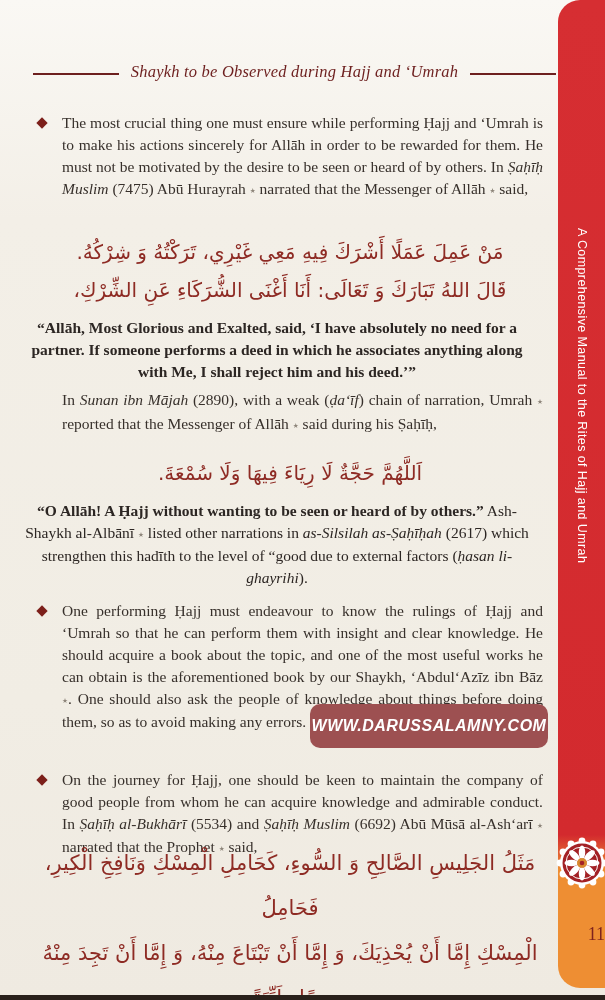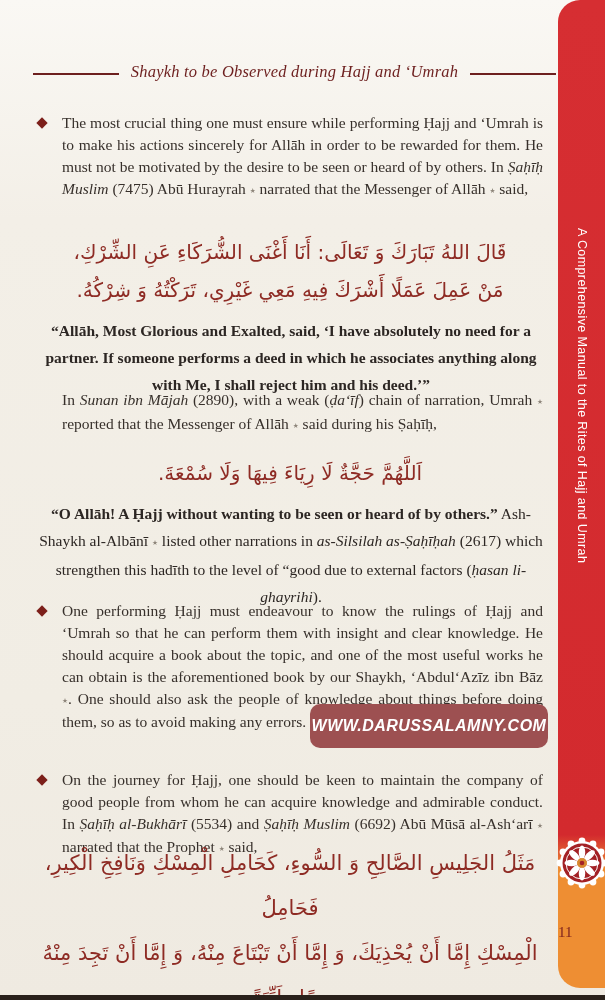--- a/index.html
+++ b/index.html
@@ -37,22 +37,22 @@
     position:absolute; left:62px; width:481px;
     font-size:15.5px; line-height:22.5px; text-align:justify;
   }
   .arabic {
     position:absolute; left:33px; width:514px;
     direction:rtl; text-align:center;
     font-family:"DejaVu Sans",sans-serif;
     color:#8e2b24; font-size:20px;
   }
   .quote {
-    position:absolute; left:32px; width:518px;
-    text-align:center; font-size:15.5px; line-height:27px; color:#2c2623;
+    position:absolute; left:18px; width:518px;
+    text-align:center; font-size:15.5px; line-height:22px; color:#2c2623;
   }
   .seg-b { font-weight:bold; }
   .seg-i { font-style:italic; }
   .seg-h { color:#8d857a; font-size:11px; }
   
   .watermark {
     position:absolute; left:310px; top:704px; width:238px; height:44px;
     background:#9d5051; border-radius:10px;
     display:flex; align-items:center; justify-content:center;
     color:#ffffff; font-family:"Liberation Sans",sans-serif;
@@ -71,21 +71,21 @@
     display:flex; justify-content:center;
   }
   .sidebar-title {
     writing-mode:vertical-rl;
     color:#ffffff; font-family:"Liberation Sans",sans-serif;
     font-size:12.5px; letter-spacing:0.4px; white-space:nowrap;
   }
   .ornament { position:absolute; left:-3px; top:836px; }
   .page-number {
     position:absolute; left:0; top:924px; width:47px;
-    text-align:left; color:#7e231e; font-size:15px;
+    text-align:right; color:#7e231e; font-size:18px;
     font-family:"Liberation Serif","DejaVu Serif",serif;
   }
   .bottom-edge {
     position:absolute; left:0; bottom:0; width:605px; height:5px;
     background:#2a211b; z-index:6;
   }
 </style>
 </head>
 <body>
 
@@ -96,22 +96,22 @@
     <div class="page-title">Shaykh to be Observed during Hajj and ‘Umrah</div>
     <div class="rule"></div>
   </div>
 
   <div class="bullet-para" style="top:112px;">
     <span class="diamond"></span>
     <span><span>The most crucial thing one must ensure while performing Ḥajj and ‘Umrah is to make his actions sincerely for Allāh in order to be rewarded for them. He must not be motivated by the desire to be seen or heard of by others. In </span><span class="seg-i">Ṣaḥīḥ Muslim</span><span> (7475) Abū Hurayrah </span><span class="seg-h">٭</span><span> narrated that the Messenger of Allāh </span><span class="seg-h">٭</span><span> said,</span></span>
   </div>
 
   <div class="arabic" style="top:233px; line-height:38px;">
+    <div>مَنْ عَمِلَ عَمَلًا أَشْرَكَ فِيهِ مَعِي غَيْرِي، تَرَكْتُهُ وَ شِرْكُهُ.</div>
     <div>قَالَ اللهُ تَبَارَكَ وَ تَعَالَى: أَنَا أَغْنَى الشُّرَكَاءِ عَنِ الشِّرْكِ،</div>
-    <div>مَنْ عَمِلَ عَمَلًا أَشْرَكَ فِيهِ مَعِي غَيْرِي، تَرَكْتُهُ وَ شِرْكُهُ.</div>
   </div>
 
   <div class="quote" style="top:317px;">
     <span><span class="seg-b">“Allāh, Most Glorious and Exalted, said, ‘I have absolutely no need for a partner. If someone performs a deed in which he associates anything along with Me, I shall reject him and his deed.’”</span></span>
   </div>
 
   <div class="plain-para" style="top:389px;">
     <span><span>In </span><span class="seg-i">Sunan ibn Mājah</span><span> (2890), with a weak (</span><span class="seg-i">ḍa‘īf</span><span>) chain of narration, Umrah </span><span class="seg-h">٭</span><span> reported that the Messenger of Allāh </span><span class="seg-h">٭</span><span> said during his Ṣaḥīḥ,</span></span>
   </div>
 

